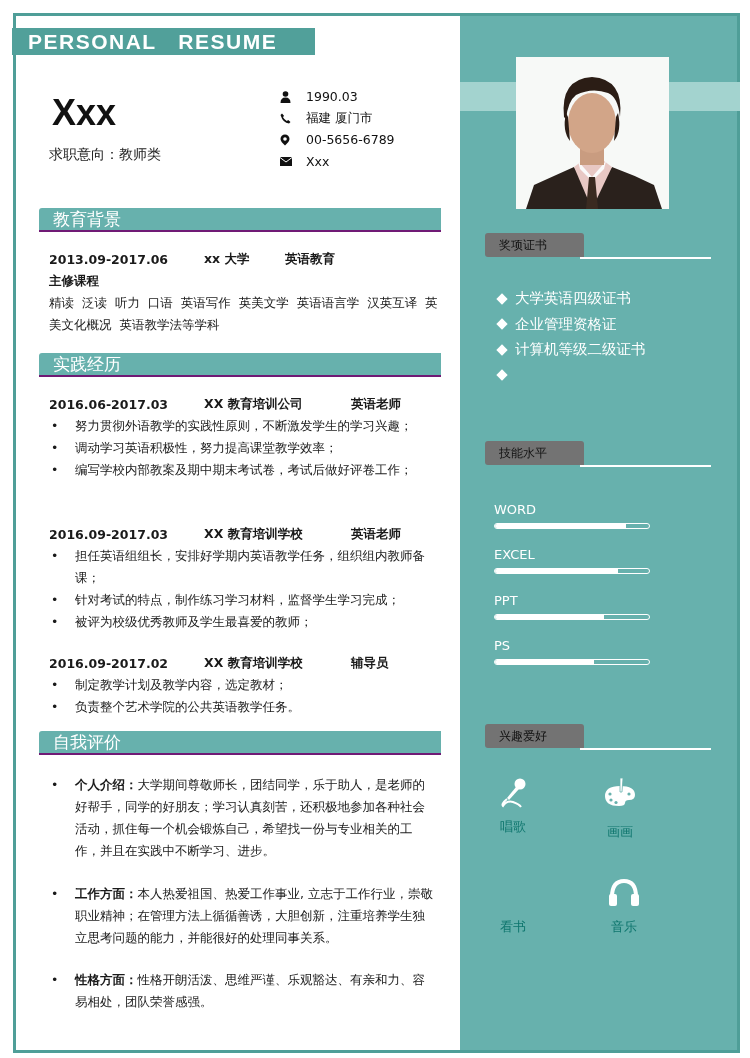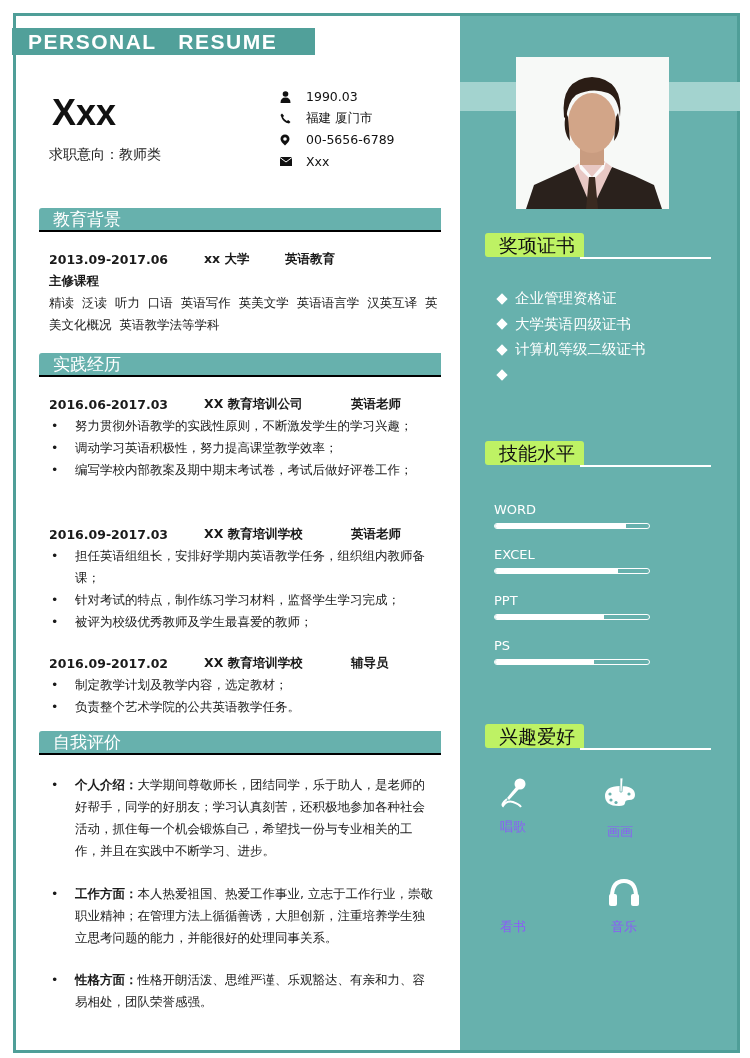--- a/index.html
+++ b/index.html
@@ -25,56 +25,56 @@
 
   .name { position: absolute; left: 52px; top: 92px; font-family: "Liberation Sans", sans-serif; font-weight: bold; font-size: 36px; }
   .intent { position: absolute; left: 49px; top: 146px; font-size: 14px; color: #222; }
 
   .contact { position: absolute; left: 280px; top: 86px; }
   .contact .row { display: flex; align-items: center; height: 21.5px; font-size: 12.5px; color: #111; }
   .contact .ic { width: 26px; display: flex; align-items: center; }
 
   .sec-head {
     position: absolute; left: 39px; width: 402px; height: 24px; background: #67b1ad;
-    border-radius: 3px 0 0 0; border-bottom: 2px solid #000000;
+    border-radius: 3px 0 0 0; border-bottom: 2px solid #701a75;
     color: #fff; font-size: 17px; line-height: 23px; padding-left: 14px;
   }
 
   .block { position: absolute; left: 49px; width: 388px; font-size: 12.5px; color: #1a1a1a; }
   .hdr { display: flex; font-weight: bold; font-size: 12.5px; height: 22px; align-items: center; }
   .hdr .c1 { width: 155px; }
   .hdr .c2 { width: 147px; }
   .line { line-height: 22px; }
   .bul { display: flex; line-height: 22px; }
   .bul .dot { width: 26px; flex: none; padding-left: 2px; }
   .bul .txt { flex: 1; }
 
   .photo {
     position: absolute; left: 516px; top: 57px; width: 153px; height: 152px; background: #f6f8f6; overflow: hidden;
   }
 
   .side-head {
     position: absolute; left: 485px; width: 226px; height: 24px;
   }
   .side-head .tab {
-    position: absolute; left: 0; top: 0; width: 99px; height: 24px; background: #bef264; border-radius: 3px 3px 0 3px;
-    font-size: 19px; line-height: 24px; padding-left: 14px; color: #111;
+    position: absolute; left: 0; top: 0; width: 99px; height: 24px; background: #737373; border-radius: 3px 3px 0 3px;
+    font-size: 12px; line-height: 24px; padding-left: 14px; color: #111;
   }
   .side-head .rule { position: absolute; left: 95px; right: 0; bottom: -2px; height: 2px; background: #fff; }
 
   .awards { position: absolute; left: 495px; top: 286px; color: #fff; font-size: 14.5px; }
   .awards .it { height: 25.5px; line-height: 25.5px; display: flex; align-items: center; }
   .awards .dm { width: 8px; height: 8px; background: #fff; transform: rotate(45deg); margin: 0 9px 0 3px; }
 
   .skill { position: absolute; left: 494px; width: 156px; color: #fff; }
   .skill .lbl { font-size: 13px; height: 18px; line-height: 18px; }
   .skill .bar { margin-top: 4px; height: 6px; border: 1px solid #fff; border-radius: 3px; background: #67b1ad; position: relative; overflow: hidden; }
   .skill .fill { position: absolute; left: 0; top: 0; bottom: 0; background: #fff; }
 
-  .hobby { position: absolute; width: 60px; text-align: center; color: #8b5cf6; font-size: 13px; }
+  .hobby { position: absolute; width: 60px; text-align: center; color: #0f766e; font-size: 13px; }
   .hobby .icn { height: 40px; display: flex; justify-content: center; align-items: center; }
 </style>
 </head>
 <body>
 
 <div class="frame"></div>
 <div class="sidebar"></div>
 <div class="band"></div>
 <div class="banner">PERSONAL   RESUME</div>
 
@@ -223,25 +223,25 @@
   </svg>
 </div>
 
 <div class="side-head" style="top:233px;">
   <div class="tab">奖项证书</div>
   <div class="rule"></div>
 </div>
 <div class="awards">
   <div class="it">
       <span class="dm"></span>
-      <span>企业管理资格证</span>
+      <span>大学英语四级证书</span>
     </div>
   <div class="it">
       <span class="dm"></span>
-      <span>大学英语四级证书</span>
+      <span>企业管理资格证</span>
     </div>
   <div class="it">
       <span class="dm"></span>
       <span>计算机等级二级证书</span>
     </div>
   <div class="it">
       <span class="dm"></span>
     </div>
 </div>
 

